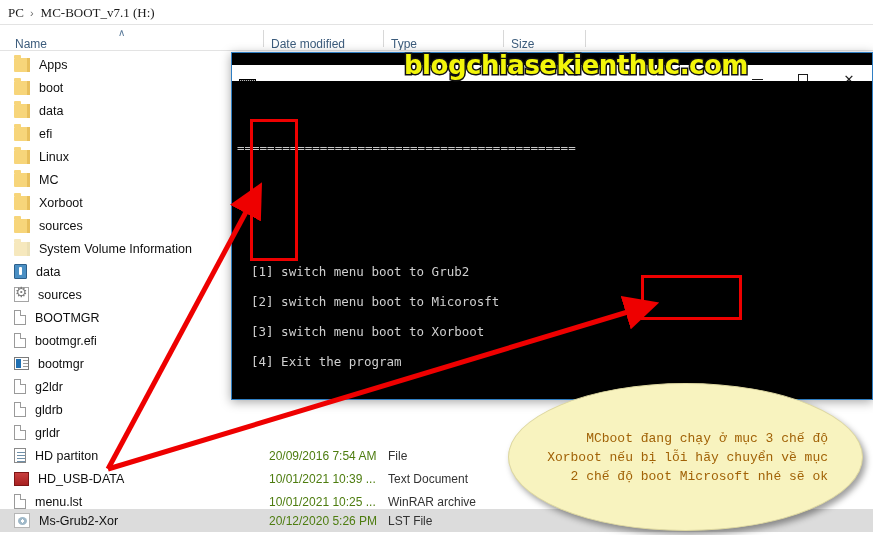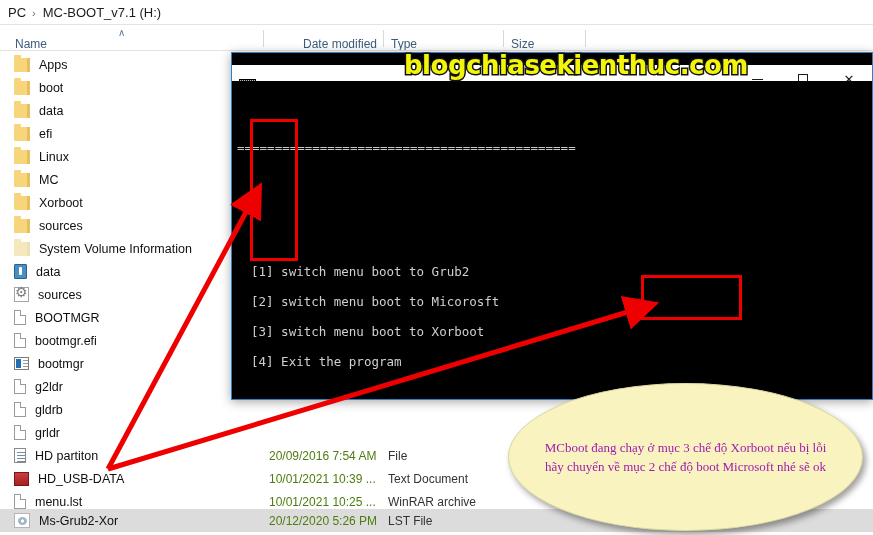--- a/index.html
+++ b/index.html
@@ -18,21 +18,21 @@
 
   
   .breadcrumb {
     position: absolute; left: 0; top: 0;
     width: 873px; height: 25px;
     display: flex; align-items: center;
     padding-left: 8px;
     font-size: 13px; color: #1a1a1a;
     background: #ffffff;
   }
-  .breadcrumb .crumb { color: #1c1c1c; }
+  .breadcrumb .crumb { color: #1c1c1c; font-family: Liberation Serif, serif; }
   .breadcrumb .sep {
     color: #6d6d6d; font-size: 11px;
     margin: 0 7px 0 6px;
   }
   .breadcrumb-rule {
     position: absolute; left: 0; top: 24px;
     width: 873px; height: 1px; background: #e3e3e3;
   }
 
   
@@ -256,24 +256,24 @@
 
   
   .callout {
     position: absolute; left: 508px; top: 383px;
     width: 355px; height: 148px;
     border-radius: 50%;
     background: #f8f3bf;
     border: 1px solid #ddd7a0;
     box-shadow: 3px 4px 6px rgba(0,0,0,0.38);
     display: flex; align-items: center; justify-content: center;
-    text-align: center;
-    font-family: Liberation Serif, serif;
+    text-align: right;
+    font-family: Liberation Mono, monospace;
     font-size: 13px;
-    color: #a21caf;
+    color: #a16207;
     line-height: 19px;
     padding: 0 34px;
   }
 </style>
 </head>
 <body>
 
 <div id="root">
 
   <div class="breadcrumb">
@@ -282,21 +282,21 @@
     <span class="crumb">MC-BOOT_v7.1 (H:)</span>
   </div>
   <div class="breadcrumb-rule"></div>
 
   <div class="col-headers">
     <div class="col-head" style="left:8px;width:255px;">
       <span>Name</span>
       <span class="sort-caret">∧</span>
     </div>
     <div class="col-divider" style="left:263px;"></div>
-    <div class="col-head" style="left:264px;width:120px;margin-left:32px;">Date modified</div>
+    <div class="col-head" style="left:264px;width:120px;">Date modified</div>
     <div class="col-divider" style="left:383px;"></div>
     <div class="col-head" style="left:384px;width:120px;">Type</div>
     <div class="col-divider" style="left:503px;"></div>
     <div class="col-head" style="left:504px;width:80px;">Size</div>
     <div class="col-divider" style="left:585px;"></div>
   </div>
   <div class="headers-rule"></div>
 
   <div class="file-list" id="file-list">
       <div class="file-row" style="top: 0px;">

